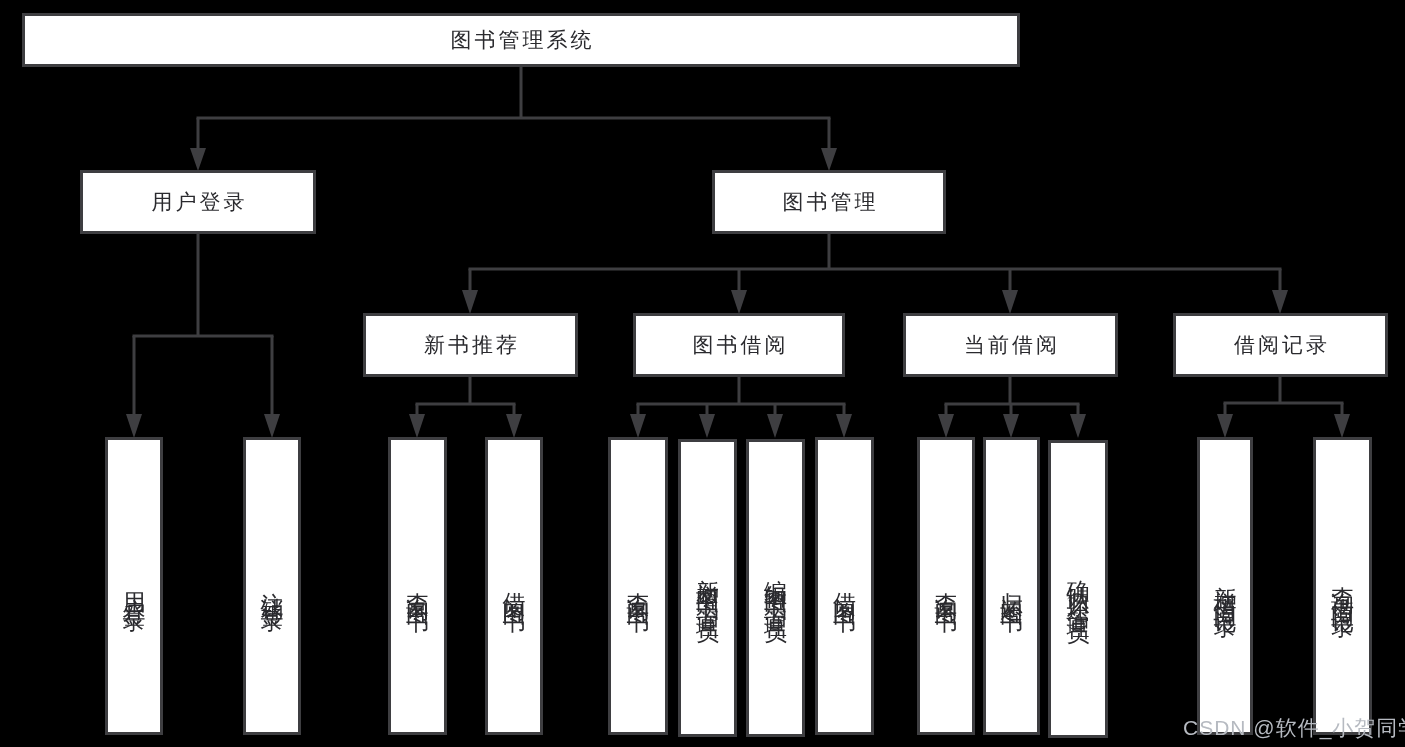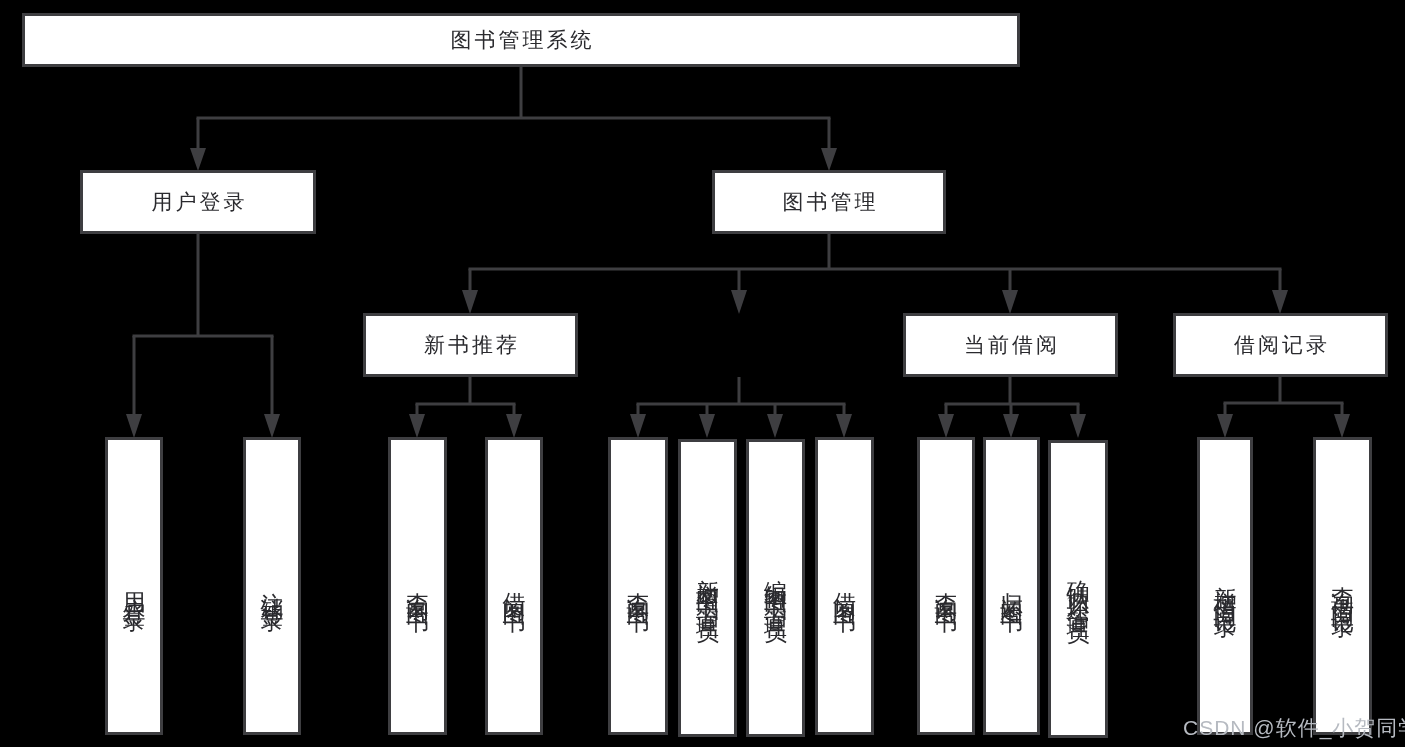--- a/index.html
+++ b/index.html
@@ -139,20 +139,21 @@
       <polygon points="1334,414 1350,414 1342,438" stroke="none"></polygon>
     </g>
   </svg>
 
   <div class="node h" style="left:22px; top:13px; width:998px; height:54px;">图书管理系统</div>
 
   <div class="node h" style="left:80px; top:170px; width:236px; height:64px;">用户登录</div>
   <div class="node h" style="left:363px; top:313px; width:215px; height:64px;">新书推荐</div>
 
   <div class="node h" style="left:712px; top:170px; width:234px; height:64px;">图书管理</div>
+  <div class="node h" style="left:633px; top:313px; width:212px; height:64px;">图书借阅</div>
   <div class="node h" style="left:1173px; top:313px; width:215px; height:64px;">借阅记录</div>
   <div class="node h" style="left:903px; top:313px; width:215px; height:64px;">当前借阅</div>
 
   <div class="node leaf" style="left:105px; top:437px; width:58px; height:298px;">用户登录</div>
   <div class="node leaf" style="left:243px; top:437px; width:58px; height:298px;">注销登录</div>
 
   <div class="node leaf" style="left:388px; top:437px; width:59px; height:298px;">查询图书</div>
   <div class="node leaf" style="left:485px; top:437px; width:58px; height:298px;">借阅图书</div>
 
   <div class="node leaf" style="left:608px; top:437px; width:60px; height:298px;">查询图书</div>

